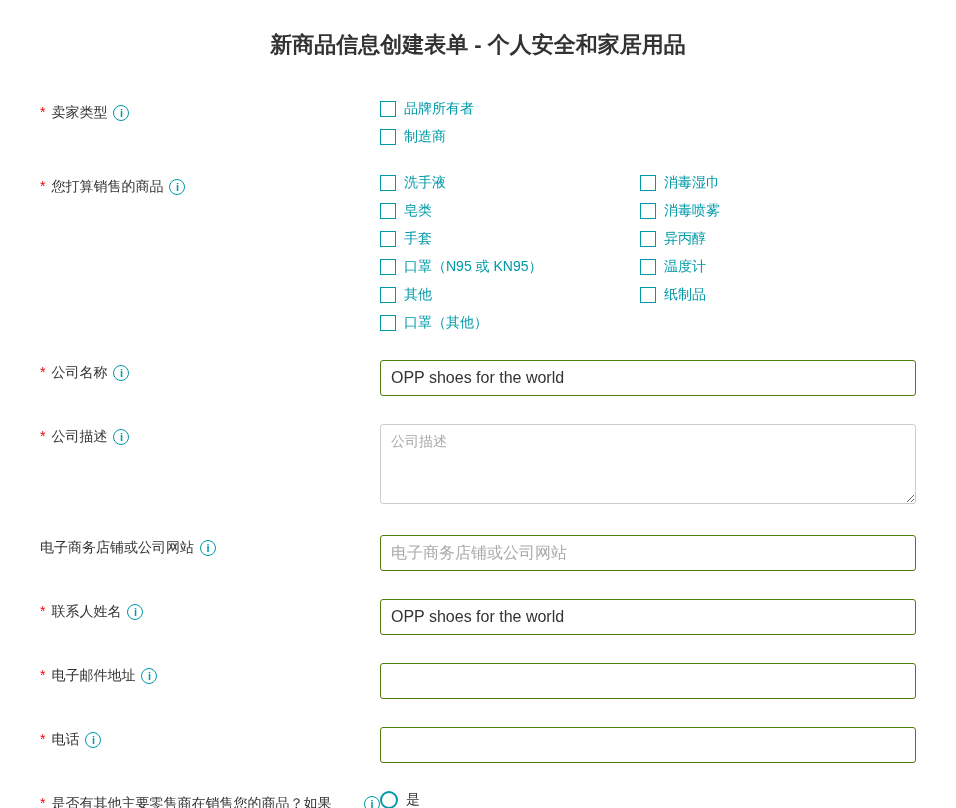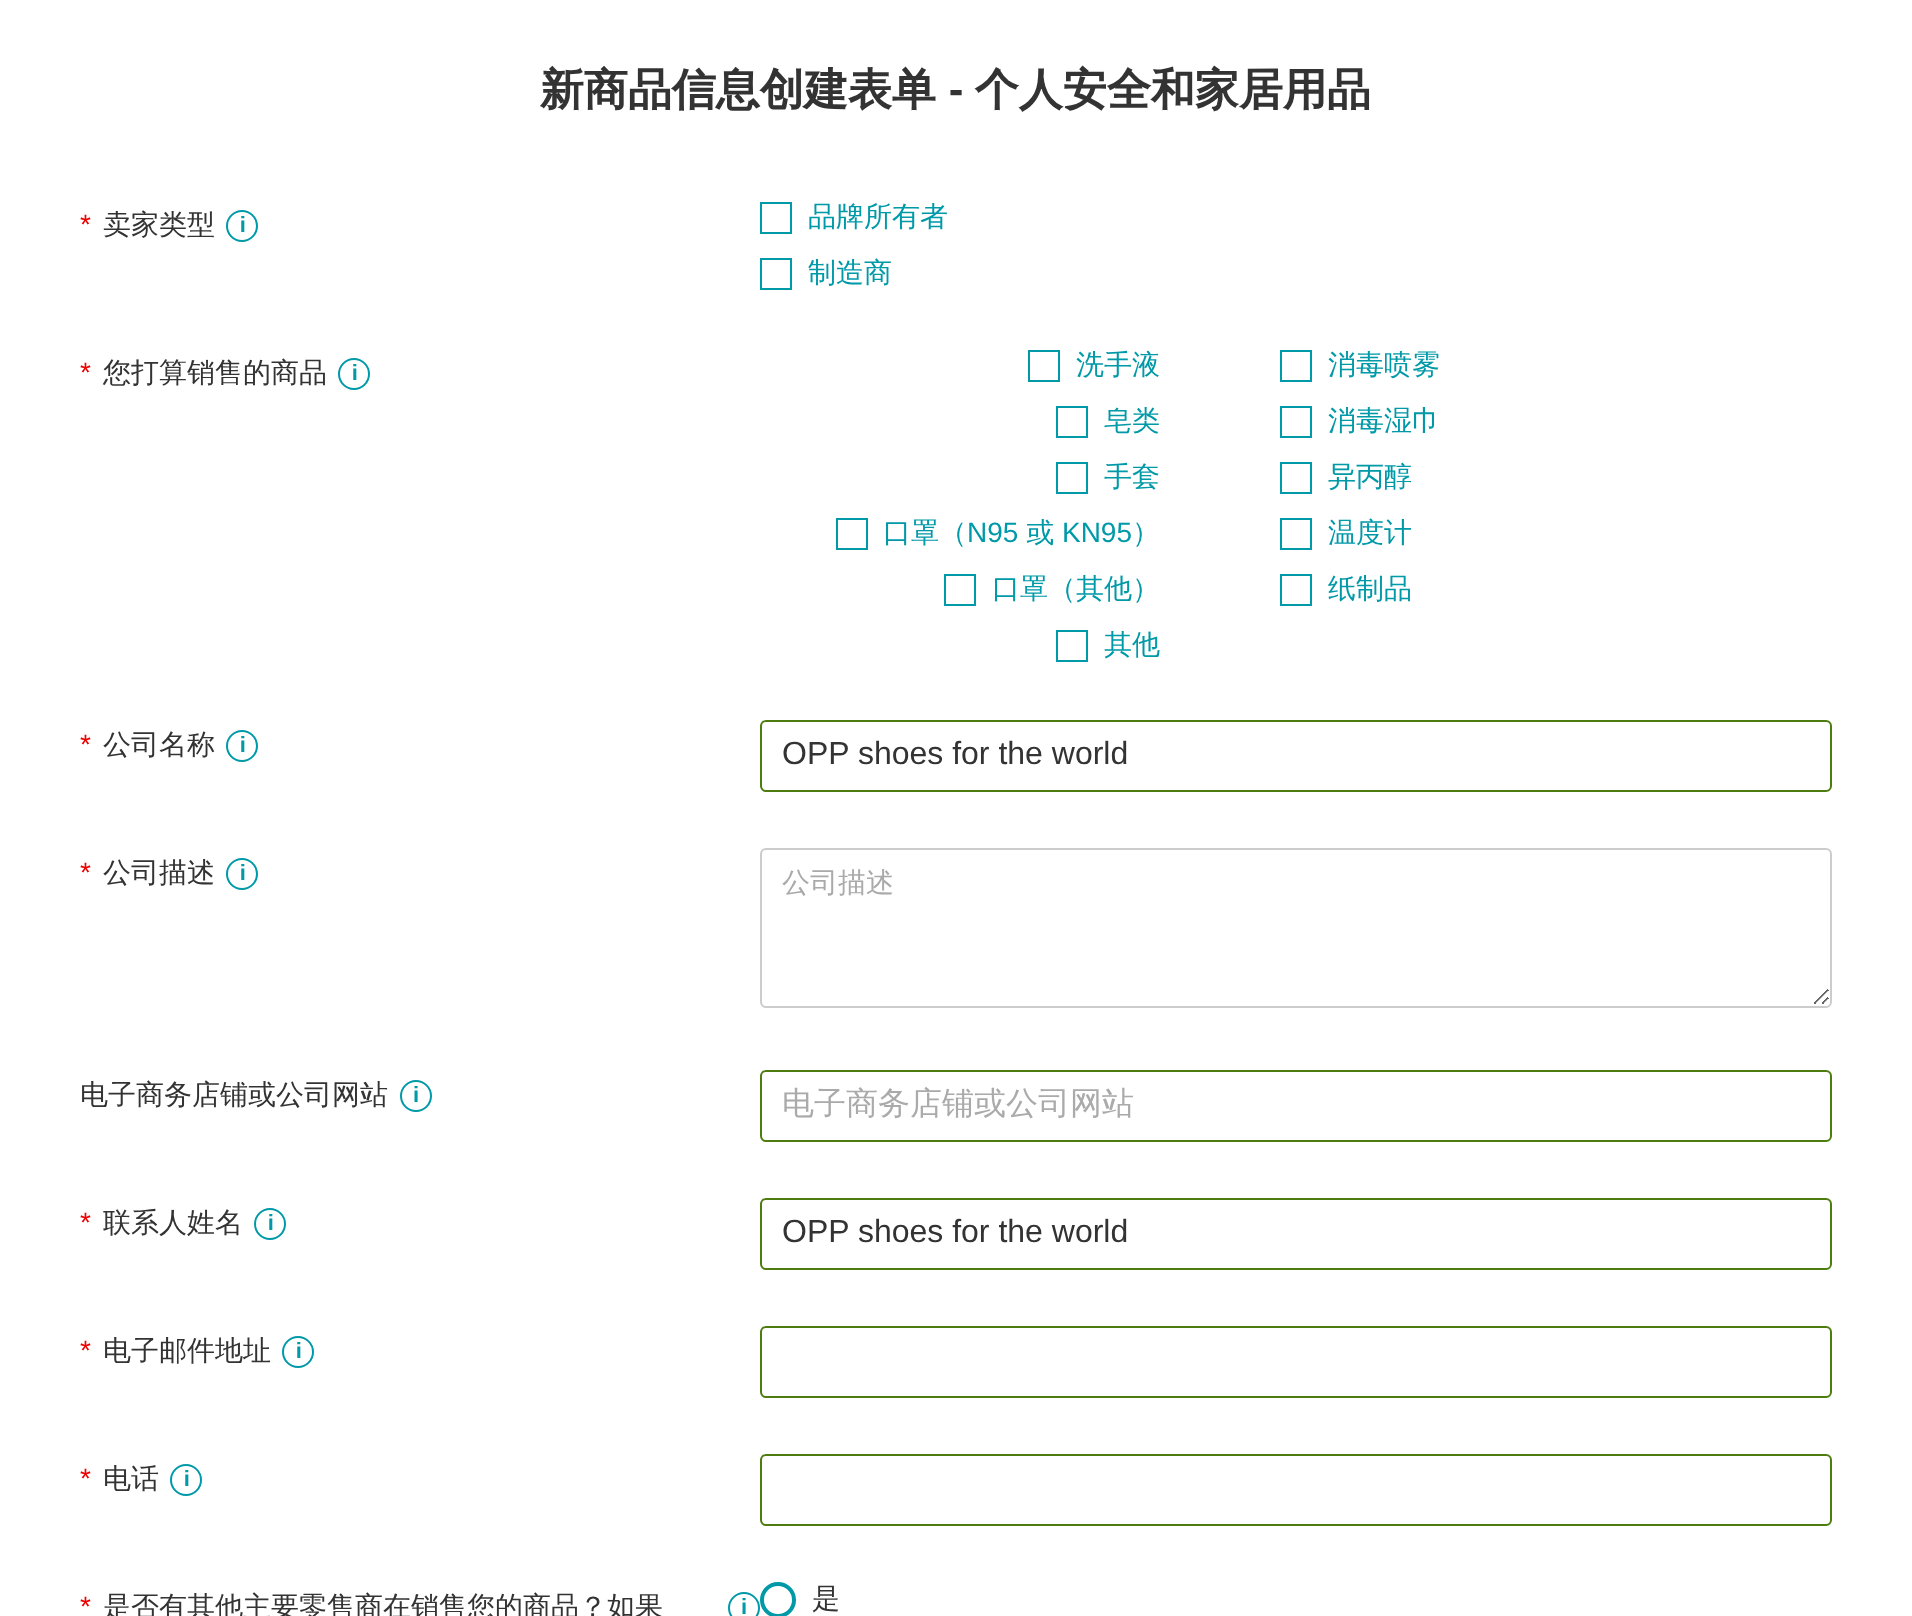--- a/index.html
+++ b/index.html
@@ -62,21 +62,20 @@
       gap: 0;
     }
     .checkbox-col {
       display: flex;
       flex-direction: column;
       gap: 10px;
       min-width: 200px;
     }
     .checkbox-col:first-child {
       margin-right: 60px;
-      align-items: flex-end;
     }
     .checkbox-item {
       display: flex;
       align-items: center;
       gap: 8px;
       cursor: pointer;
     }
     .checkbox-item input[type="checkbox"] {
       width: 16px;
       height: 16px;
@@ -216,35 +215,35 @@
           <label class="checkbox-item">
             <input type="checkbox" style="">
             <span class="checkbox-label">手套</span>
           </label>
           <label class="checkbox-item">
             <input type="checkbox" style="">
             <span class="checkbox-label">口罩（N95 或 KN95）</span>
           </label>
           <label class="checkbox-item">
             <input type="checkbox" style="">
+            <span class="checkbox-label">其他</span>
+          </label>
+          <label class="checkbox-item">
+            <input type="checkbox" style="">
             <span class="checkbox-label">口罩（其他）</span>
-          </label>
-          <label class="checkbox-item">
-            <input type="checkbox" style="">
-            <span class="checkbox-label">其他</span>
           </label>
         </div>
         <div class="checkbox-col">
           <label class="checkbox-item">
             <input type="checkbox" style="">
+            <span class="checkbox-label">消毒湿巾</span>
+          </label>
+          <label class="checkbox-item">
+            <input type="checkbox" style="">
             <span class="checkbox-label">消毒喷雾</span>
-          </label>
-          <label class="checkbox-item">
-            <input type="checkbox" style="">
-            <span class="checkbox-label">消毒湿巾</span>
           </label>
           <label class="checkbox-item">
             <input type="checkbox" style="">
             <span class="checkbox-label">异丙醇</span>
           </label>
           <label class="checkbox-item">
             <input type="checkbox" style="">
             <span class="checkbox-label">温度计</span>
           </label>
           <label class="checkbox-item">

